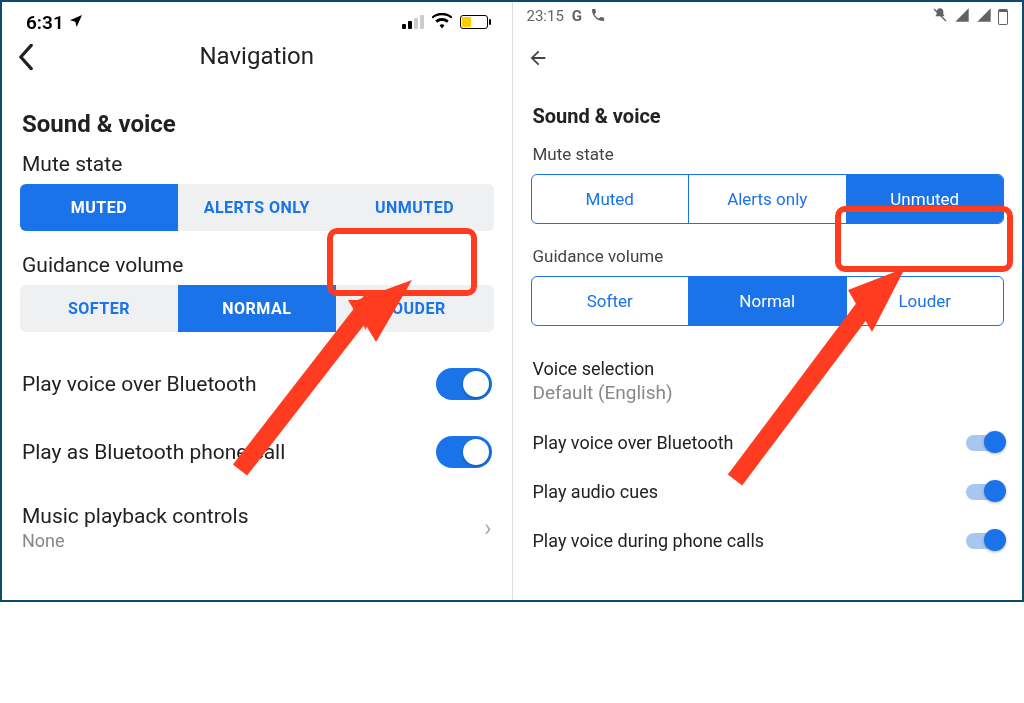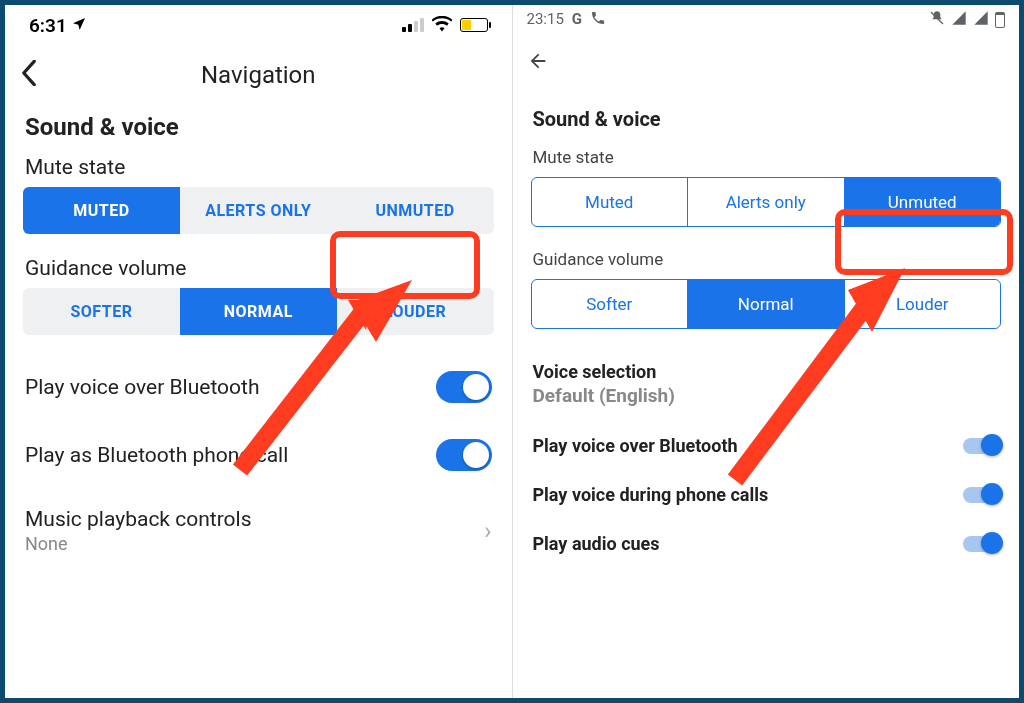--- a/index.html
+++ b/index.html
@@ -7,22 +7,22 @@
     font-family: -apple-system, BlinkMacSystemFont, "Segoe UI", Roboto, Helvetica, Arial, sans-serif;
     background: #fff;
     width: 1024px;
     height: 703px;
     overflow: hidden;
     position: relative;
   }
   .wrap {
     display: flex;
     width: 1024px;
-    height: 703px;
-    border: 5px solid #0c4a6e;
+    height: 602px;
+    border: 2px solid #0c4a6e;
   }
   .phone {
     flex: 1;
     position: relative;
     background: #fff;
     overflow: hidden;
   }
   .divider {
     width: 1px;
     background: #ddd;
@@ -51,21 +51,21 @@
     width:28px;height:14px;border:1.5px solid #000;border-radius:3px;
     position:relative;
   }
   .battery::after{content:"";position:absolute;right:-4px;top:3px;width:2px;height:6px;background:#000;border-radius:1px;}
   .battery .fill{position:absolute;left:1px;top:1px;bottom:1px;width:35%;background:#ffcc00;border-radius:1px;}
 
   
   .ios-navbar {
     height: 60px;
     display:flex;
-    align-items:center;
+    align-items:flex-start;
     padding: 0 16px;
     position:relative;
   }
   .ios-navbar .back {
     font-size: 30px; color:#222; font-weight:300;
   }
   .ios-navbar .title {
     position:absolute; left:0; right:0; text-align:center;
     font-size:24px; color:#222;
   }
@@ -161,21 +161,20 @@
     flex:1;text-align:center;padding:14px 0;
     font-size:17px;color:#1a73e8;cursor:pointer;
     border-right:1.5px solid #1a73e8;
   }
   .segB .seg:last-child{border-right:none;}
   .segB .seg.selected{background:#1a73e8;color:#fff;}
 
   .and-row{
     display:flex;justify-content:space-between;align-items:center;
     padding:14px 20px;
-    font-weight:bold;
   }
   .and-row .label{font-size:18px;color:#222;}
   .and-row .sub{font-size:19px;color:#888;margin-top:2px;}
   .and-switch{
     width:36px;height:16px;background:#a8c7f0;border-radius:10px;position:relative;
   }
   .and-switch .knob{
     position:absolute;right:-4px;top:-4px;width:22px;height:22px;border-radius:50%;
     background:#1a73e8;box-shadow:0 1px 3px rgba(0,0,0,0.3);
   }
@@ -339,27 +338,27 @@
       </div>
     </div>
 
     <div class="and-row">
       <span class="label">Play voice over Bluetooth</span>
       <span class="and-switch">
           <span class="knob"></span>
         </span>
     </div>
     <div class="and-row">
+      <span class="label">Play audio cues</span>
+      <span class="and-switch">
+          <span class="knob"></span>
+        </span>
+    </div>
+    <div class="and-row">
       <span class="label">Play voice during phone calls</span>
-      <span class="and-switch">
-          <span class="knob"></span>
-        </span>
-    </div>
-    <div class="and-row">
-      <span class="label">Play audio cues</span>
       <span class="and-switch">
           <span class="knob"></span>
         </span>
     </div>
 
     <div class="highlight-box" style="left:322px; top:204px; width:178px; height:66px;"></div>
   </div>
 </div>
 
 <svg class="arrow" style="left:0;top:0;" width="1024" height="703">

